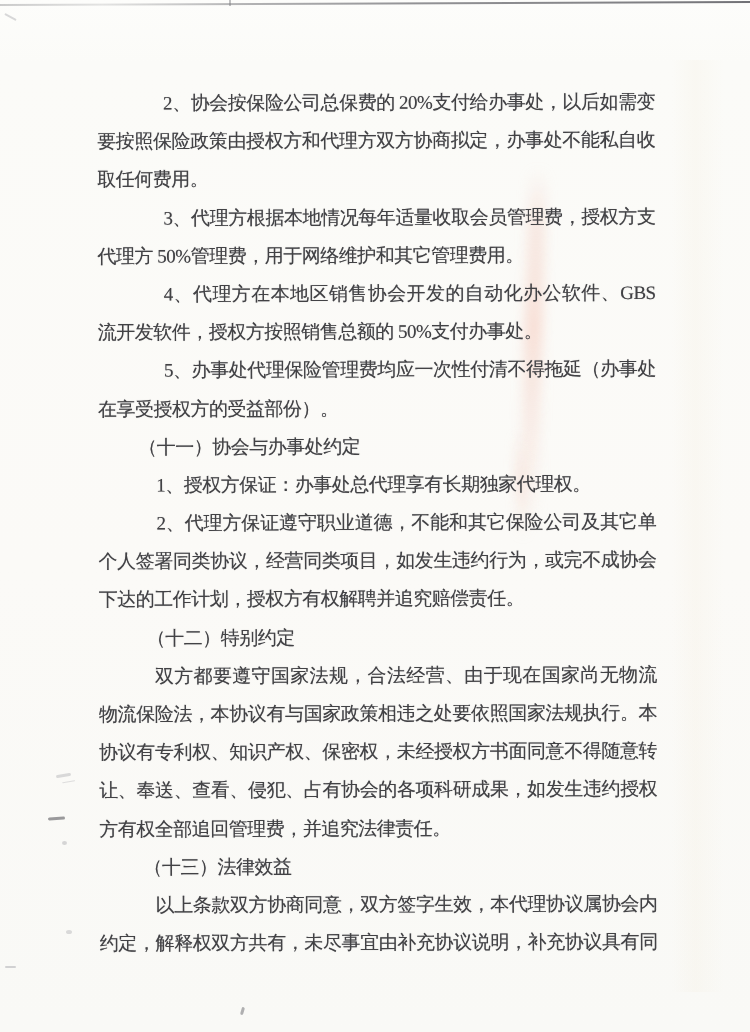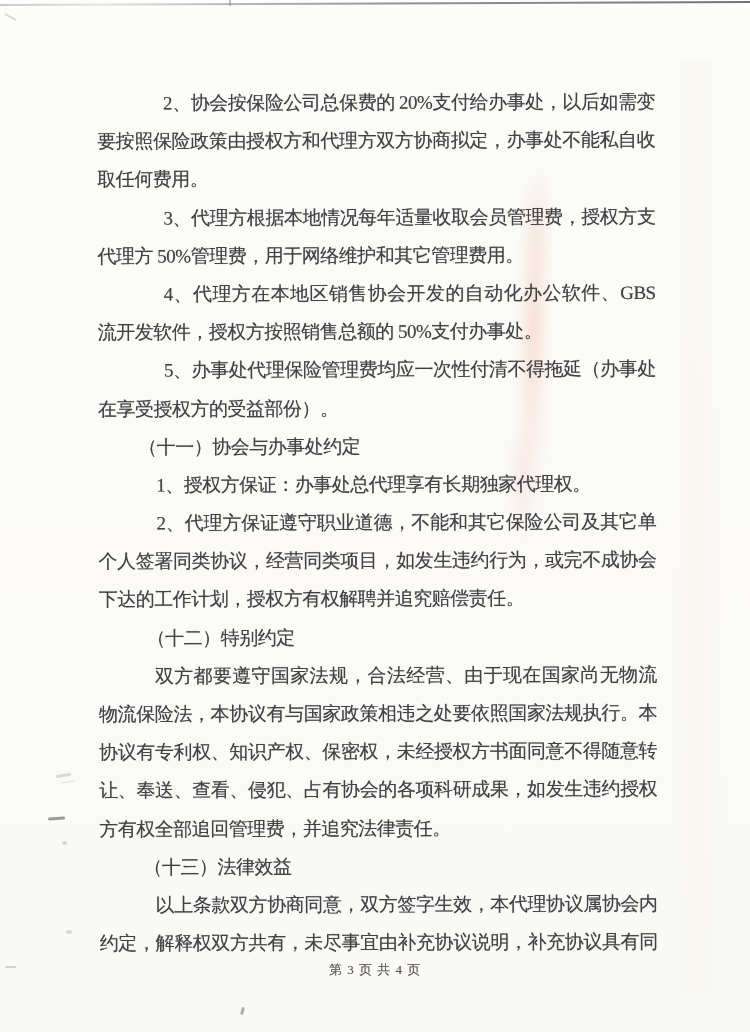--- a/index.html
+++ b/index.html
@@ -127,14 +127,13 @@
     <div class="line t56 full">双方都要遵守国家法规，合法经营、由于现在国家尚无物流法、</div>
     <div class="line full">物流保险法，本协议有与国家政策相违之处要依照国家法规执行。本</div>
     <div class="line full">协议有专利权、知识产权、保密权，未经授权方书面同意不得随意转</div>
     <div class="line full">让、奉送、查看、侵犯、占有协会的各项科研成果，如发生违约授权</div>
     <div class="line">方有权全部追回管理费，并追究法律责任。</div>
     <div class="line t44">（十三）法律效益</div>
     <div class="line t56 full">以上条款双方协商同意，双方签字生效，本代理协议属协会内部</div>
     <div class="line full">约定，解释权双方共有，未尽事宜由补充协议说明，补充协议具有同</div>
   </div>
 
-  <div class="footer">第 3 页 共 4 页</div>
 </div>
 
 </body></html>

